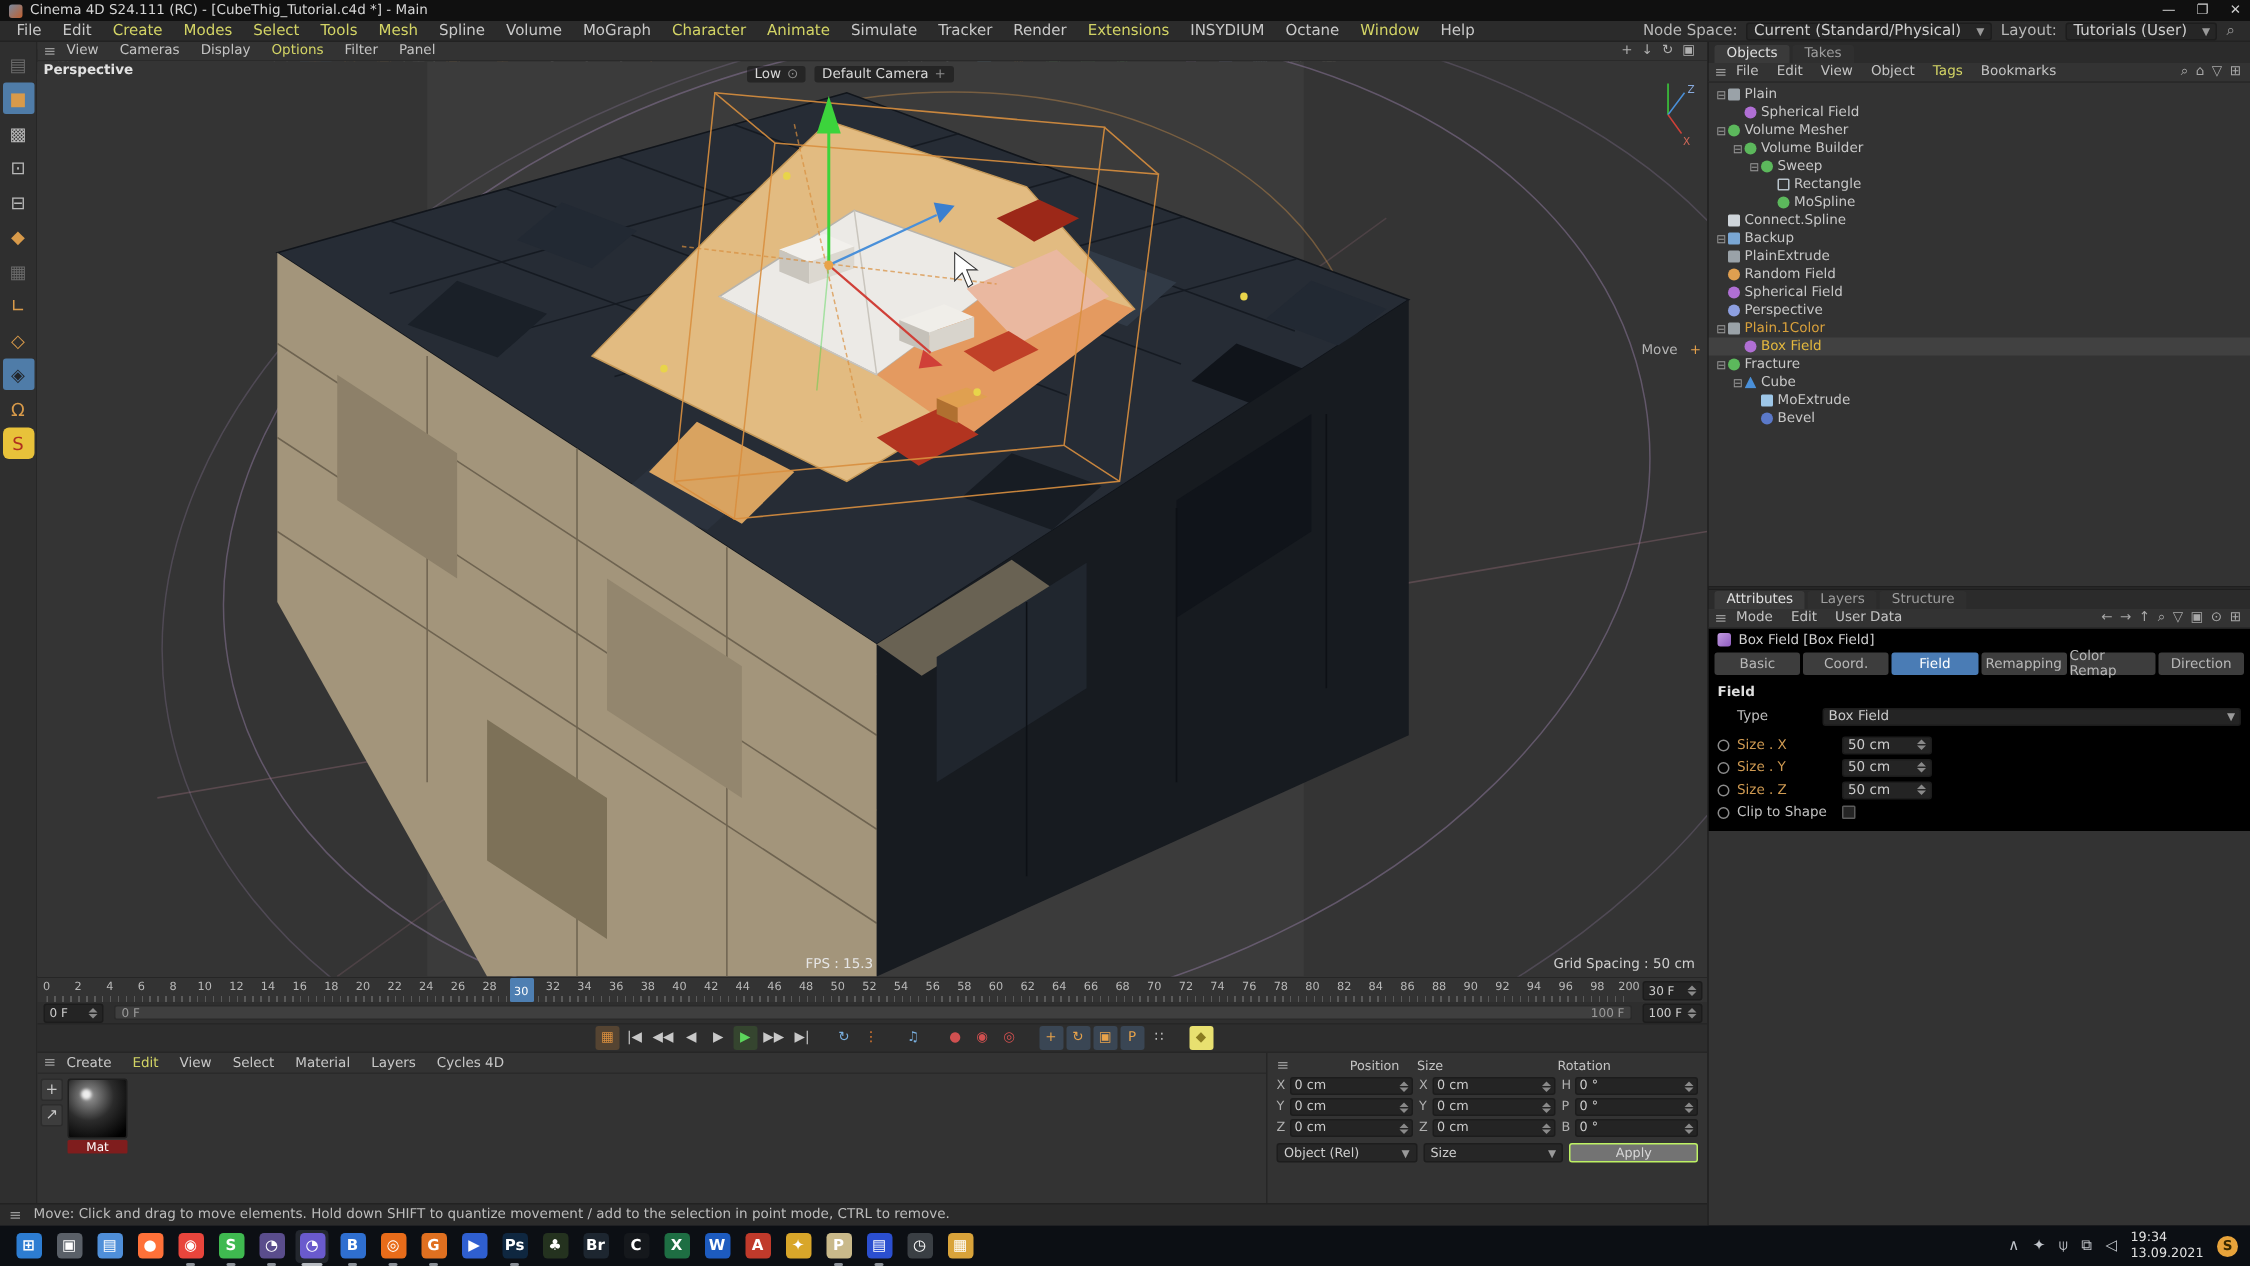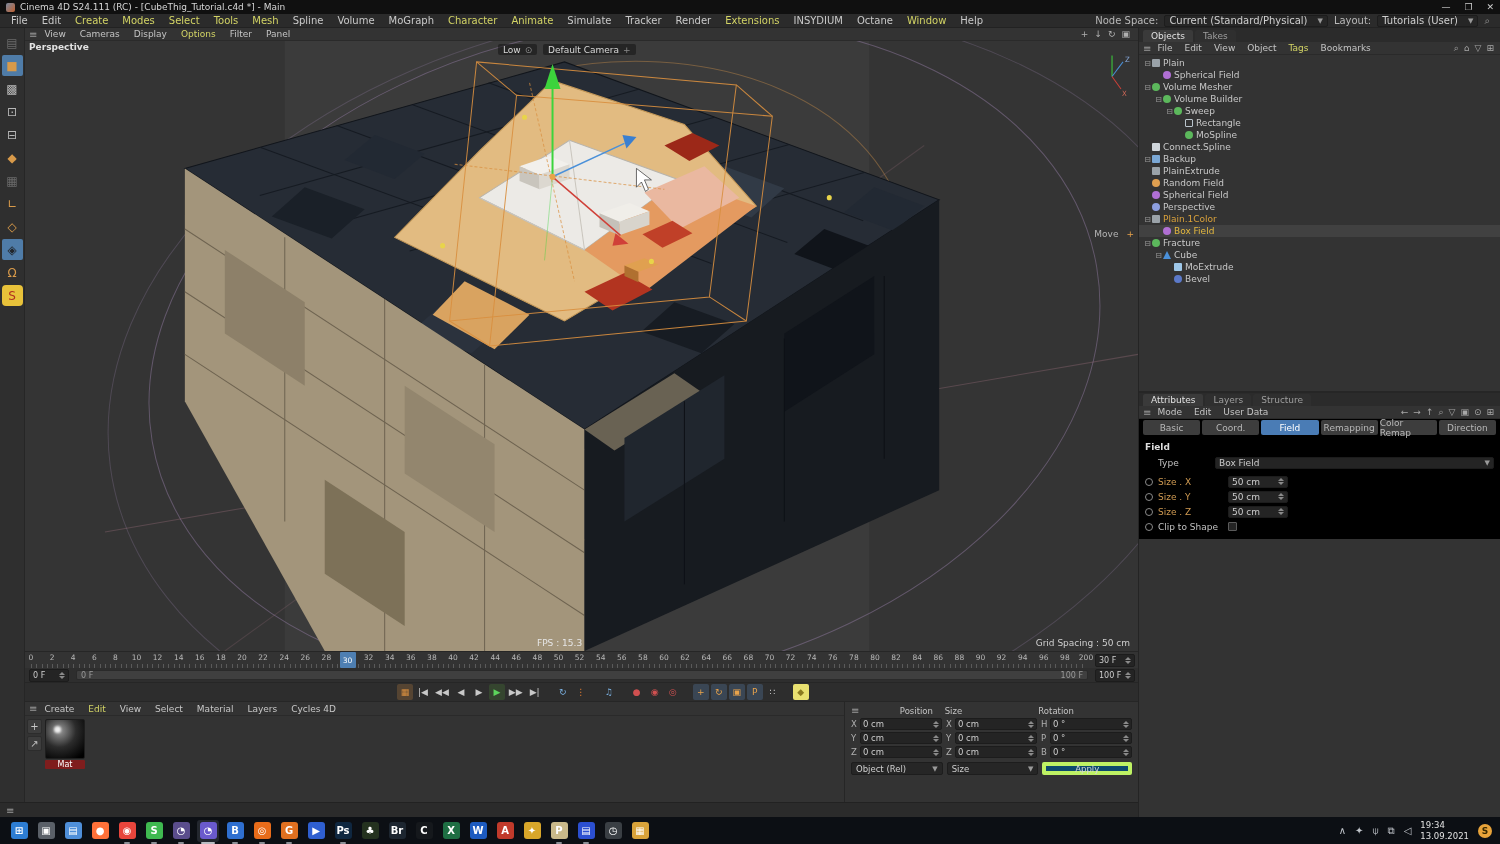--- a/index.html
+++ b/index.html
@@ -79,21 +79,21 @@
   .mat-thumb::after{content:"";position:absolute;left:8px;top:6px;width:7px;height:7px;border-radius:50%;background:rgba(255,255,255,.85);filter:blur(1px);}
   .mat-name{margin-top:1px;background:#7f1d1d;color:#fff;font-size:8px;text-align:center;border-radius:1px;}
   #coords{width:293px;padding:3px 6px 0 6px;font-size:8.5px;}
   #coords .heads{display:flex;margin-bottom:2px;color:#c4c4c4;}
   #coords .heads span{flex:1;display:flex;align-items:center;gap:4px;}
   .cgroup{flex:1;display:flex;align-items:center;gap:2px;}
   .cgroup .k{width:7px;color:#b0b0b0;}
   .cwell{flex:1;height:12px;background:#242424;border:1px solid #1c1c1c;border-radius:2px;display:flex;align-items:center;justify-content:space-between;padding:0 2px;color:#ccc;}
   .cfoot{display:flex;gap:4px;margin-top:2px;}
   .cfoot .dd{flex:1;height:13px;justify-content:space-between;}
-  .apply-btn{flex:1;height:13px;background:#0c4a6e;border:4px solid #bef264;border-radius:2px;display:flex;align-items:center;justify-content:center;color:#d8d8d8;}
+  .apply-btn{flex:1;height:13px;background:#737373;border:1px solid #bef264;border-radius:2px;display:flex;align-items:center;justify-content:center;color:#d8d8d8;}
   #statusbar{height:15px;background:#2b2b2b;border-top:1px solid #222;display:flex;align-items:center;gap:8px;padding:0 6px;font-size:9px;color:#bdbdbd;}
 
   
   #right-panel{flex:1;background:#000000;display:flex;flex-direction:column;font-size:9px;}
   #obj-tabs{height:14px;background:#2b2b2b;display:flex;align-items:flex-end;padding-left:4px;gap:2px;}
   .ptab{padding:1px 8px;color:#9e9e9e;background:#2f2f2f;border-radius:2px 2px 0 0;}
   .ptab.on{color:#e0e0e0;background:#3a3a3a;}
   .pmenu{height:13px;display:flex;align-items:center;background:#333;border-bottom:1px solid #2a2a2a;padding:0 4px;color:#c4c4c4;}
   .pmenu .mitem{padding:0 6px;}
   .pmenu .mitem.accent{color:#d3d465;}
@@ -671,20 +671,21 @@
                 </span>
               <span class="apply-btn">Apply</span>
             </div>
           </div>
         </div>
       </div>
     </div>
 
     <div id="statusbar">
       <span class="hamb">≡</span>
+      <span>Move: Click and drag to move elements. Hold down SHIFT to quantize movement / add to the selection in point mode, CTRL to remove.</span>
     </div>
   </div>
 
   <div id="right-panel">
     <div id="obj-tabs">
 
     <span class="ptab on">Objects</span>
         <span class="ptab">Takes</span>
       </div>
     <div class="pmenu">
@@ -861,20 +862,24 @@
 
       <span>←</span>
           <span>→</span>
           <span>↑</span>
           <span>⌕</span>
           <span>▽</span>
           <span>▣</span>
           <span>⊙</span>
           <span>⊞</span>
         </span>
+    </div>
+    <div id="attr-title-row">
+      <span class="cube-ico"></span>
+      <span>Box Field [Box Field]</span>
     </div>
     <div id="attr-tabs">
 
     <span class="atab">Basic</span>
         <span class="atab">Coord.</span>
         <span class="atab on">Field</span>
         <span class="atab">Remapping</span>
         <span class="atab">Color Remap</span>
         <span class="atab">Direction</span>
       </div>

